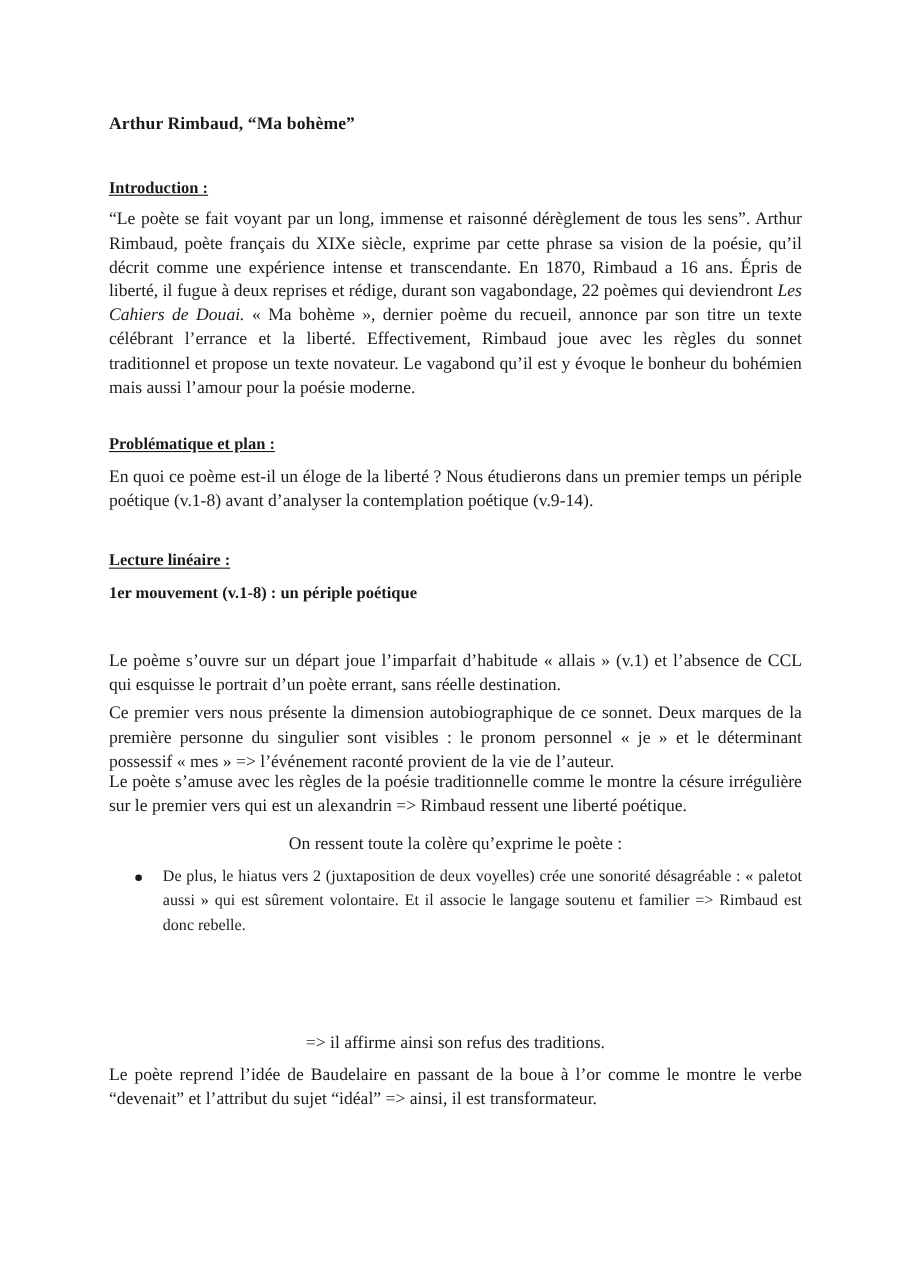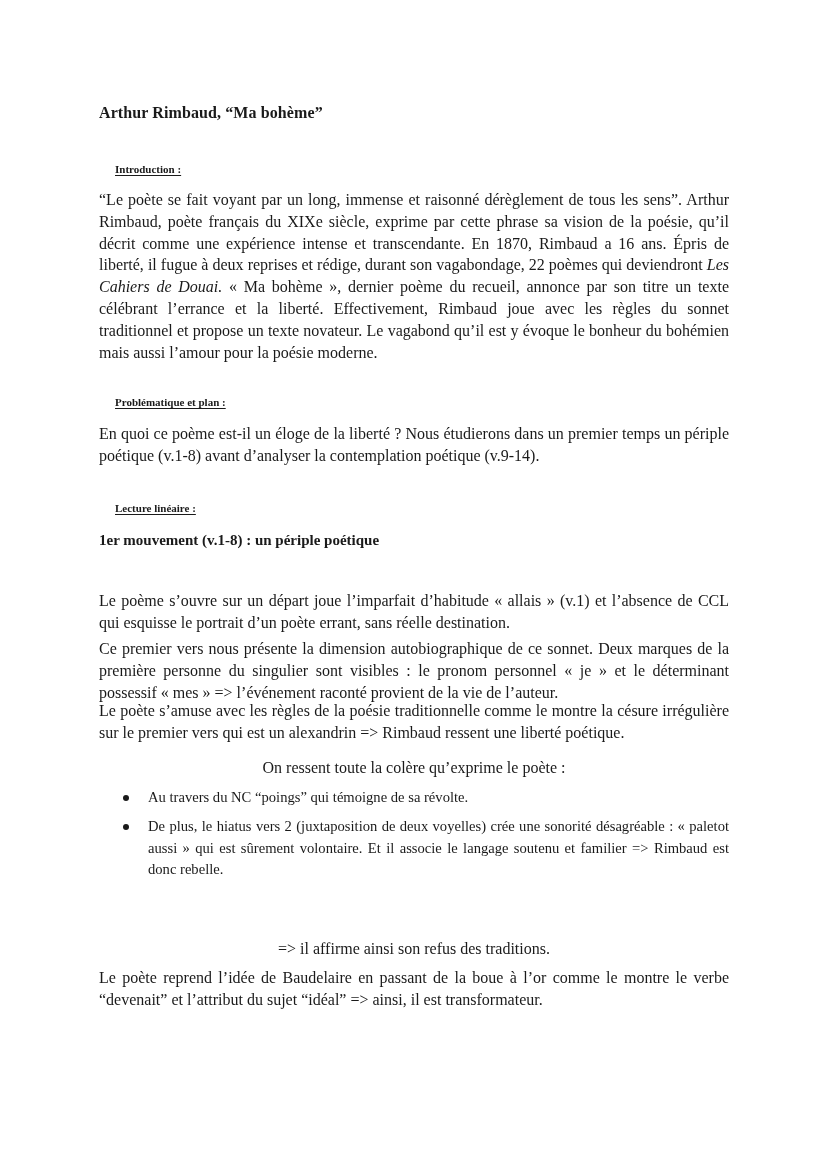--- a/index.html
+++ b/index.html
@@ -28,24 +28,23 @@
       width: 630px;
       text-align: left;
       font-weight: bold;
       font-size: 16px;
       letter-spacing: 0.1px;
     }
     .section-heading {
       position: absolute;
       left: 0;
       font-weight: bold;
-      font-size: 11px;
+      font-size: 15px;
       text-decoration: underline;
       text-underline-offset: 2px;
-      margin-left: 16px;
     }
     .subheading {
       position: absolute;
       left: 0;
       font-weight: bold;
       font-size: 15px;
     }
     .para {
       position: absolute;
       left: 0;
@@ -106,24 +105,20 @@
 
   <p class="para" style="top:638px;">Ce premier vers nous présente la dimension autobiographique de ce sonnet. Deux marques de la première personne du singulier sont visibles : le pronom personnel « je » et le déterminant possessif « mes » =&gt; l’événement raconté provient de la vie de l’auteur.</p>
 
   <p class="para" style="top:700px;">Le poète s’amuse avec les règles de la poésie traditionnelle comme le montre la césure irrégulière sur le premier vers qui est un alexandrin =&gt; Rimbaud ressent une liberté poétique.</p>
 
   <p class="para nojust" style="top:757px;">On ressent toute la colère qu’exprime le poète :</p>
 
   <ul class="bullets" style="top:787px;">
     <li class="bullet">
       <span class="bullet-dot"></span>
-      <span class="bullet-text">Au travers du NC “poings” qui témoigne de sa révolte.</span>
-    </li>
-    <li class="bullet">
-      <span class="bullet-dot"></span>
       <span class="bullet-text">De plus, le hiatus vers 2 (juxtaposition de deux voyelles) crée une sonorité désagréable : « paletot aussi » qui est sûrement volontaire. Et il associe le langage soutenu et familier =&gt; Rimbaud est donc rebelle.</span>
     </li>
   </ul>
 
   <p class="para nojust" style="top:938px;">=&gt; il affirme ainsi son refus des traditions.</p>
 
   <p class="para" style="top:967px;">Le poète reprend l’idée de Baudelaire en passant de la boue à l’or comme le montre le verbe “devenait” et l’attribut du sujet “idéal” =&gt; ainsi, il est transformateur.</p>
 
 </div>
 

